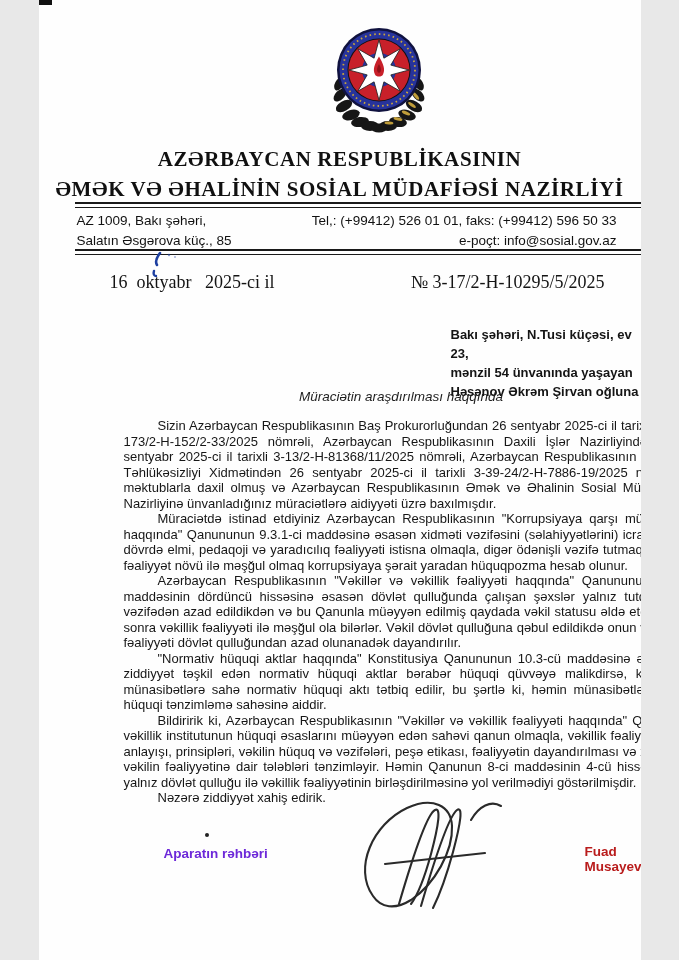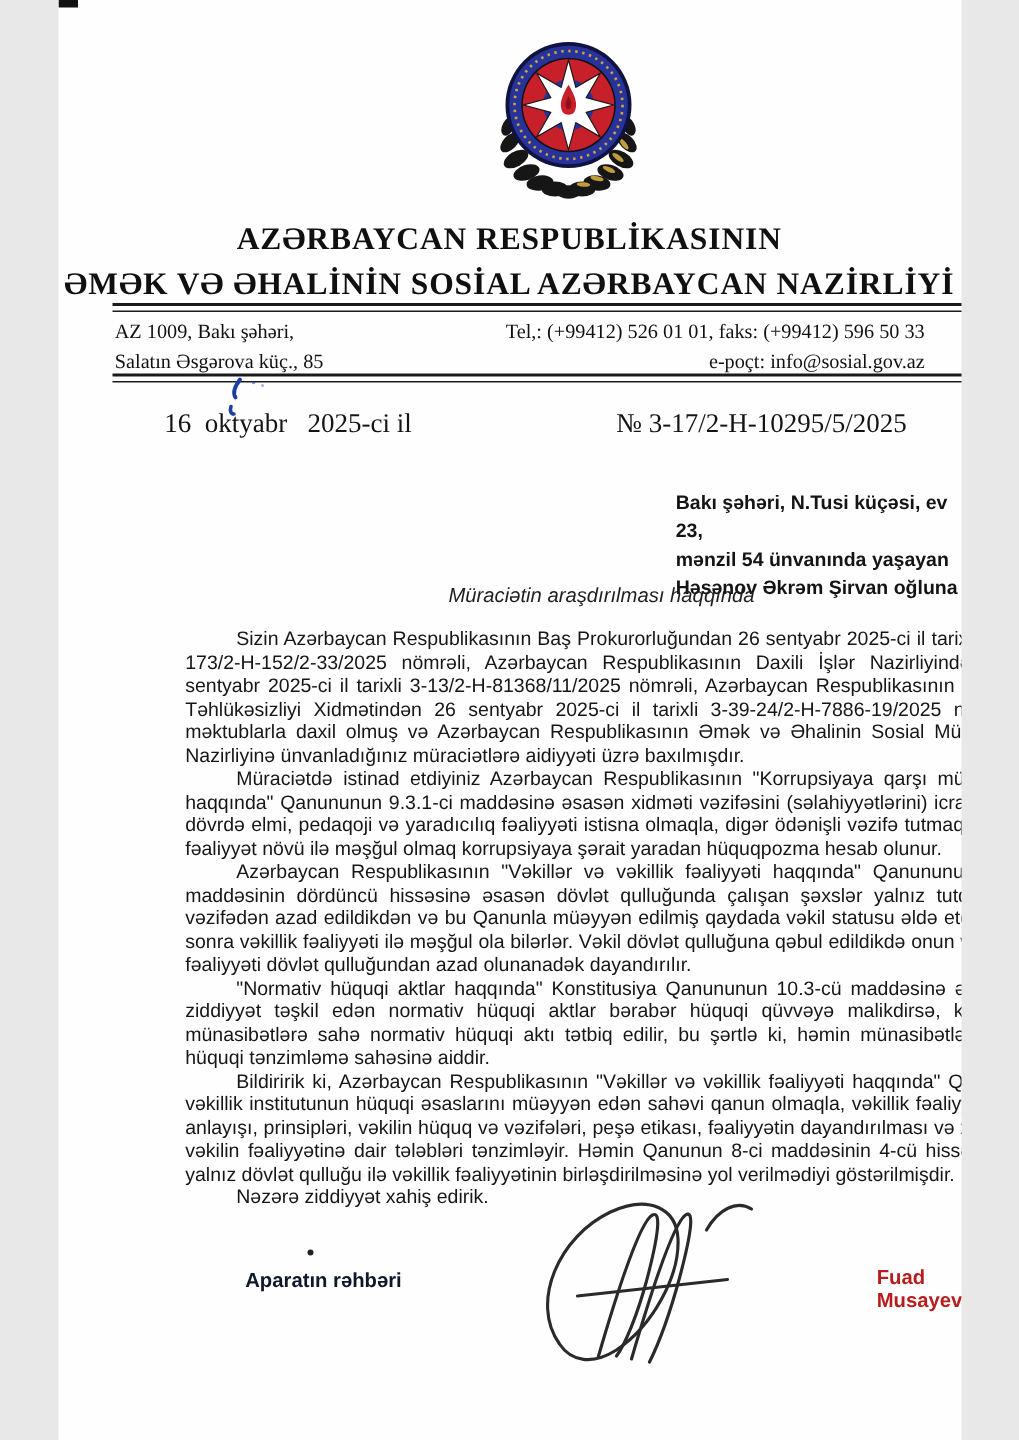--- a/index.html
+++ b/index.html
@@ -19,21 +19,21 @@
   }
 
   .rule { position:absolute; left:36px; width:607px; height:3px;
           border-top:2px solid #1a1a1a; border-bottom:1px solid #1a1a1a; }
   .rule-1 { top:202px; }
   .rule-2 { top:249px; }
 
   .letterhead {
     position:absolute; top:211px; left:38px; right:24px;
     display:flex; justify-content:space-between;
-    font-family:Liberation Serif, serif; font-size:13.5px; line-height:20px; color:#111;
+    font-family:Liberation Sans, sans-serif; font-size:13.5px; line-height:20px; color:#111;
   }
   .letterhead .contact { text-align:right; }
 
   .ink-mark { position:absolute; left:108px; top:250px; width:40px; height:28px; }
 
   .ref-row {
     position:absolute; top:272px; left:60px; right:36px;
     display:flex; justify-content:space-between;
     font-family:"Liberation Serif", serif; font-size:18px; color:#141414;margin-left:11px;
   }
@@ -54,21 +54,21 @@
     font-size:13px; line-height:15.5px; color:#161616;
   }
   .body-block p { margin:0; text-indent:34px; text-align:justify; }
 
   .ink-dot { position:absolute; left:166px; top:833px; width:4px; height:4px;
              background:#222; border-radius:50%; }
 
   .signature { position:absolute; left:316px; top:796px; width:152px; height:124px; }
 
   .signoff-title { position:absolute; top:846px; left:125px;
-                   font-weight:bold; font-size:13.5px; color:#0f172a; }
+                   font-weight:bold; font-size:13.5px; color:#6d28d9; }
   .signoff-name  { position:absolute; top:844px; left:546px;
                    font-weight:bold; font-size:13.5px; color:#b91c1c; }
 </style>
 </head>
 <body>
 
 <div class="page">
 
   <div class="corner-mark"></div>
 
@@ -108,21 +108,21 @@
       <polygon fill="#ffffff" stroke="#1a1a1a" stroke-width="0.8" points="52,16 56.9,34.2 73.2,24.8 63.8,41.1 82,46 63.8,50.9 73.2,67.2 56.9,57.8 52,76 47.1,57.8 30.8,67.2 40.2,50.9 22,46 40.2,41.1 30.8,24.8 47.1,34.2"></polygon>
       <circle cx="52" cy="46" r="12" fill="#ffffff"></circle>
 
       <path d="M52,32.5 C47.5,40 45.5,45.5 48,50.5 C49.3,53.2 54.7,53.2 56,50.5 C58.5,45.5 56.5,40 52,32.5 Z" fill="#c8202a"></path>
       <path d="M52,40 C50.2,43 49.5,45.6 50.5,47.8 C51,49 53,49 53.5,47.8 C54.5,45.6 53.8,43 52,40 Z" fill="#8f1218"></path>
     </svg>
   </div>
 
   <div class="org-title">
     <div>AZƏRBAYCAN RESPUBLİKASININ</div>
-    <div>ƏMƏK VƏ ƏHALİNİN SOSİAL AZƏRBAYCAN NAZİRLİYİ</div>
+    <div>ƏMƏK VƏ ƏHALİNİN SOSİAL MÜDAFİƏSİ NAZİRLİYİ</div>
   </div>
 
   <div class="rule rule-1"></div>
 
   <div class="letterhead">
     <div class="address">
       <div>AZ 1009, Bakı şəhəri,</div>
       <div>Salatın Əsgərova küç., 85</div>
     </div>
     <div class="contact">

